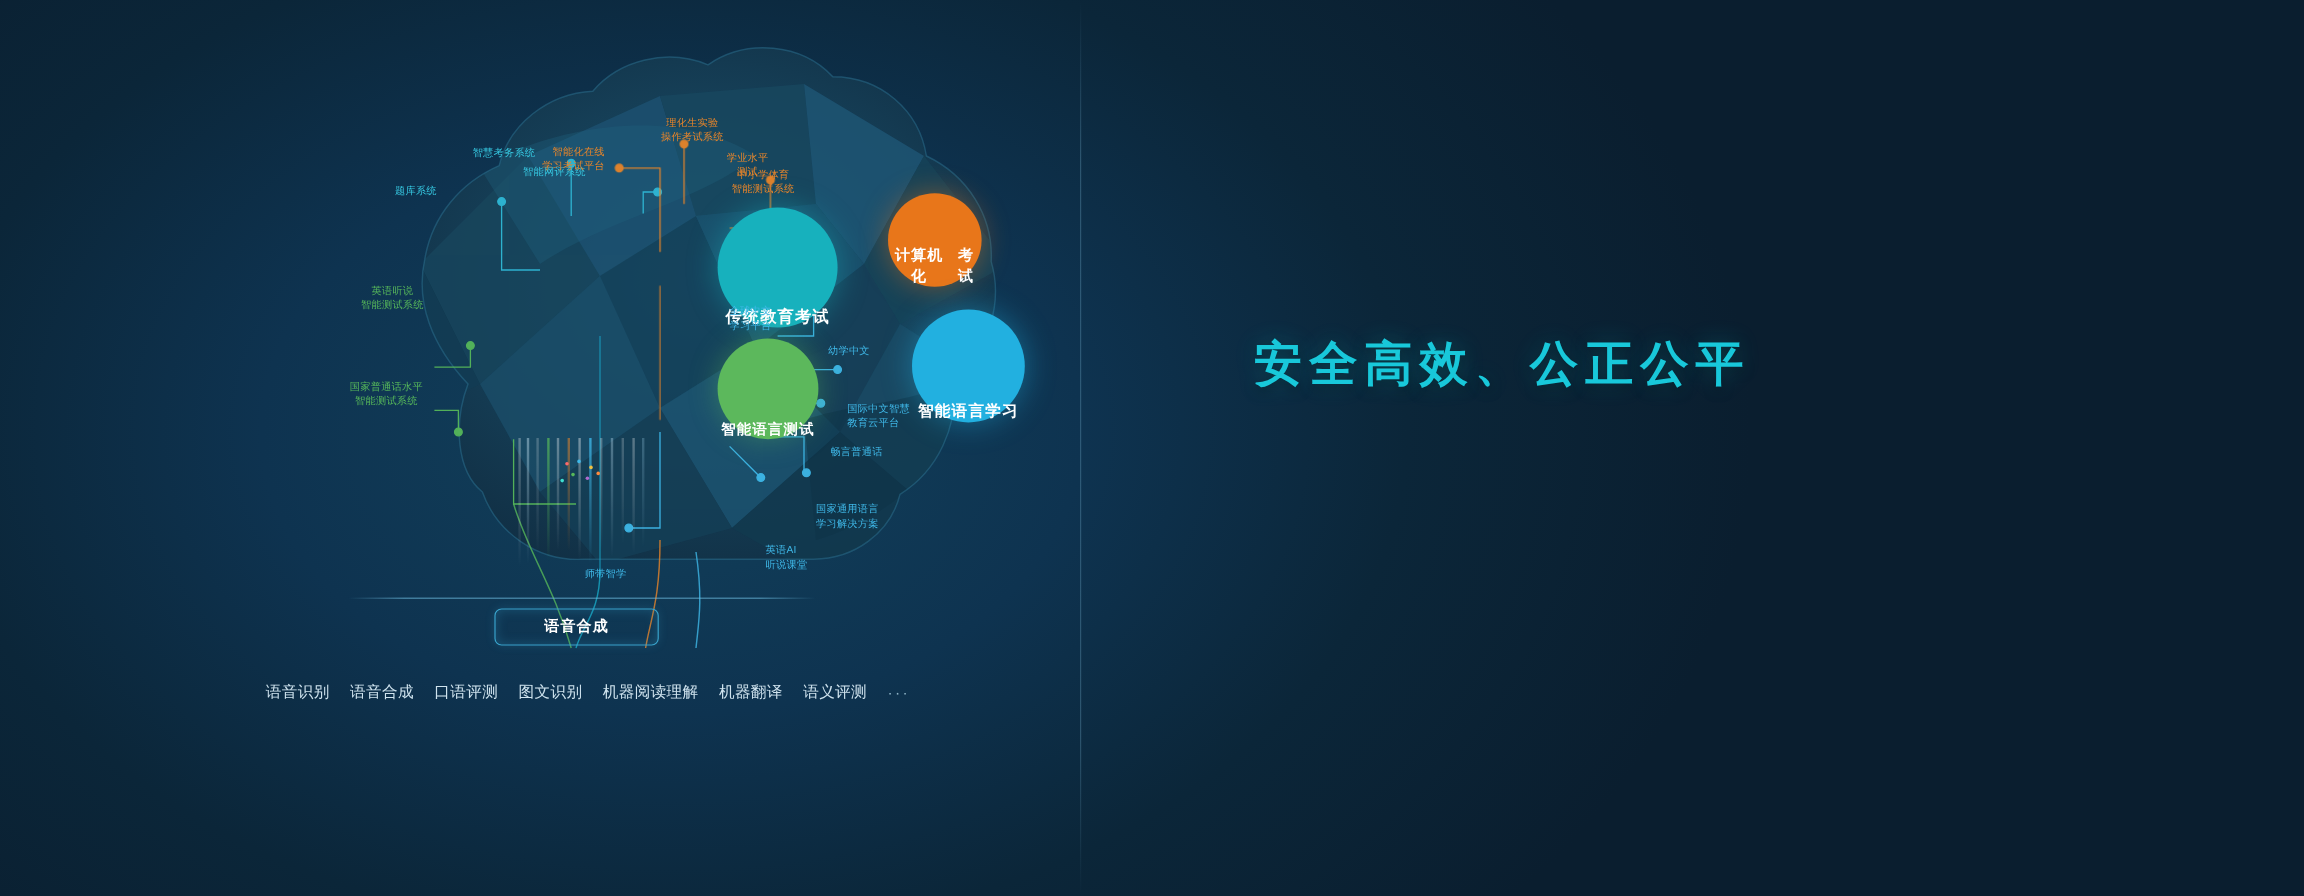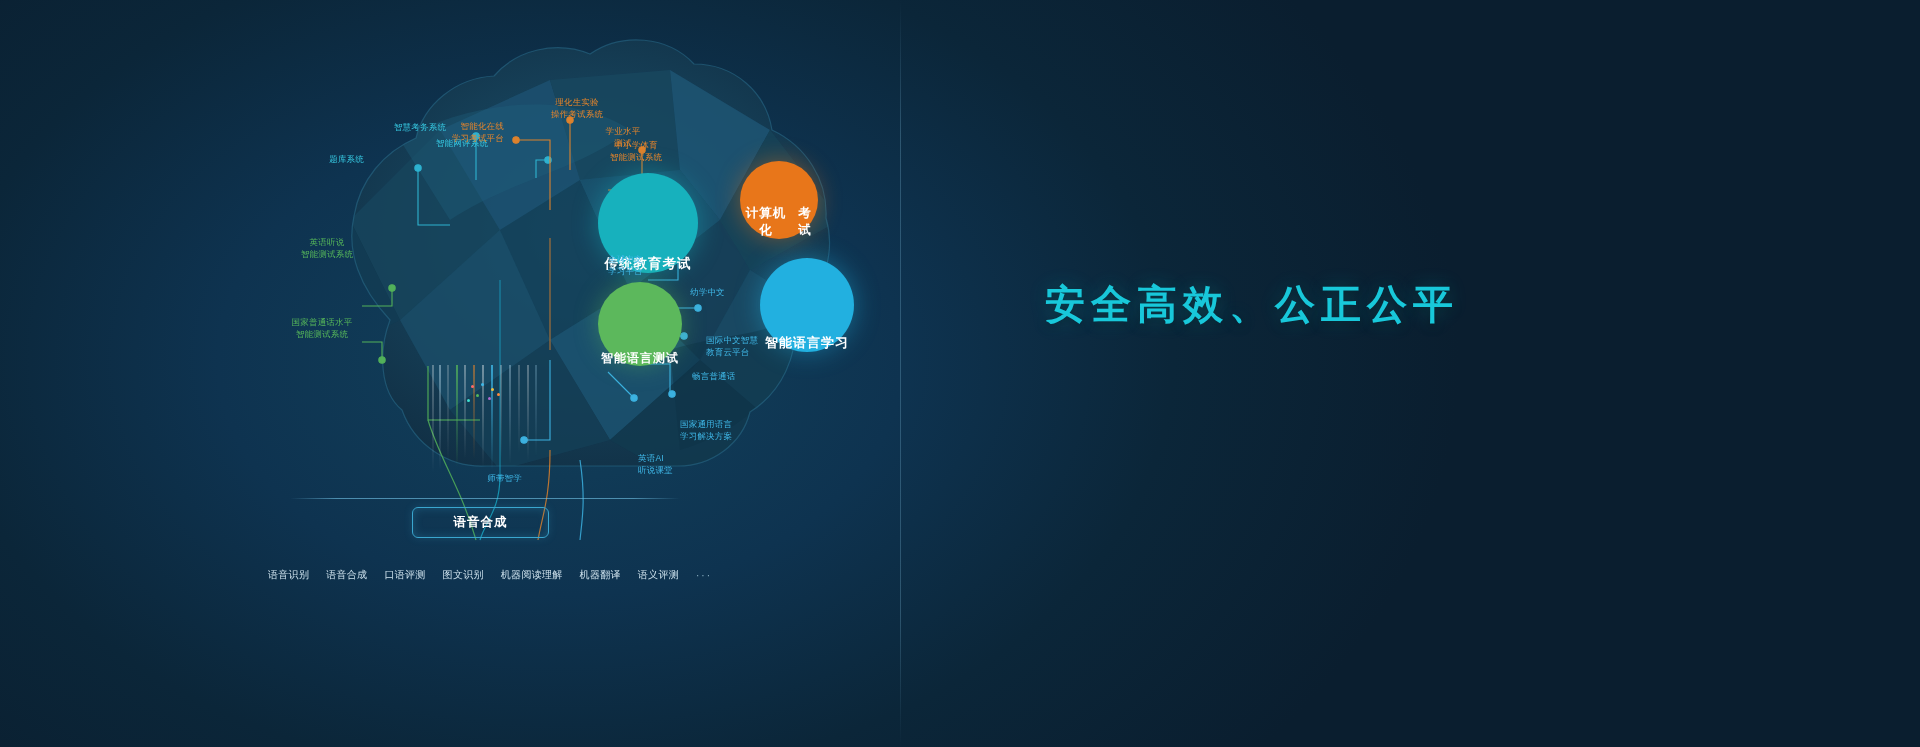--- a/index.html
+++ b/index.html
@@ -74,21 +74,21 @@
     position:absolute;left:162px;top:487px;width:135px;height:29px;
     border:1px solid #3aa6cf;border-radius:6px;
     display:flex;align-items:center;justify-content:center;
     color:#ffffff;font-size:12.5px;font-weight:700;letter-spacing:1px;
     box-shadow:0 0 10px rgba(58,166,207,.28) inset,0 0 8px rgba(58,166,207,.20);
   }
   
   .tags{
     position:absolute;left:30px;top:548px;width:420px;
     display:flex;align-items:center;justify-content:center;gap:17px;
-    color:#cfe3ee;font-size:10px;letter-spacing:.3px;white-space:nowrap;
+    color:#cfe3ee;font-size:13px;letter-spacing:.3px;white-space:nowrap;
   }
   .tags .dots{color:#8fb4c7;letter-spacing:2px;}
 
   
   .copy{position:absolute;left:1045px;top:280px;width:820px;}
   .head1{
     font-size:46px;font-weight:700;color:#ffffff;letter-spacing:4px;line-height:1.25;
     text-shadow:0 2px 10px rgba(0,0,0,.55);
   }
   .head2{

